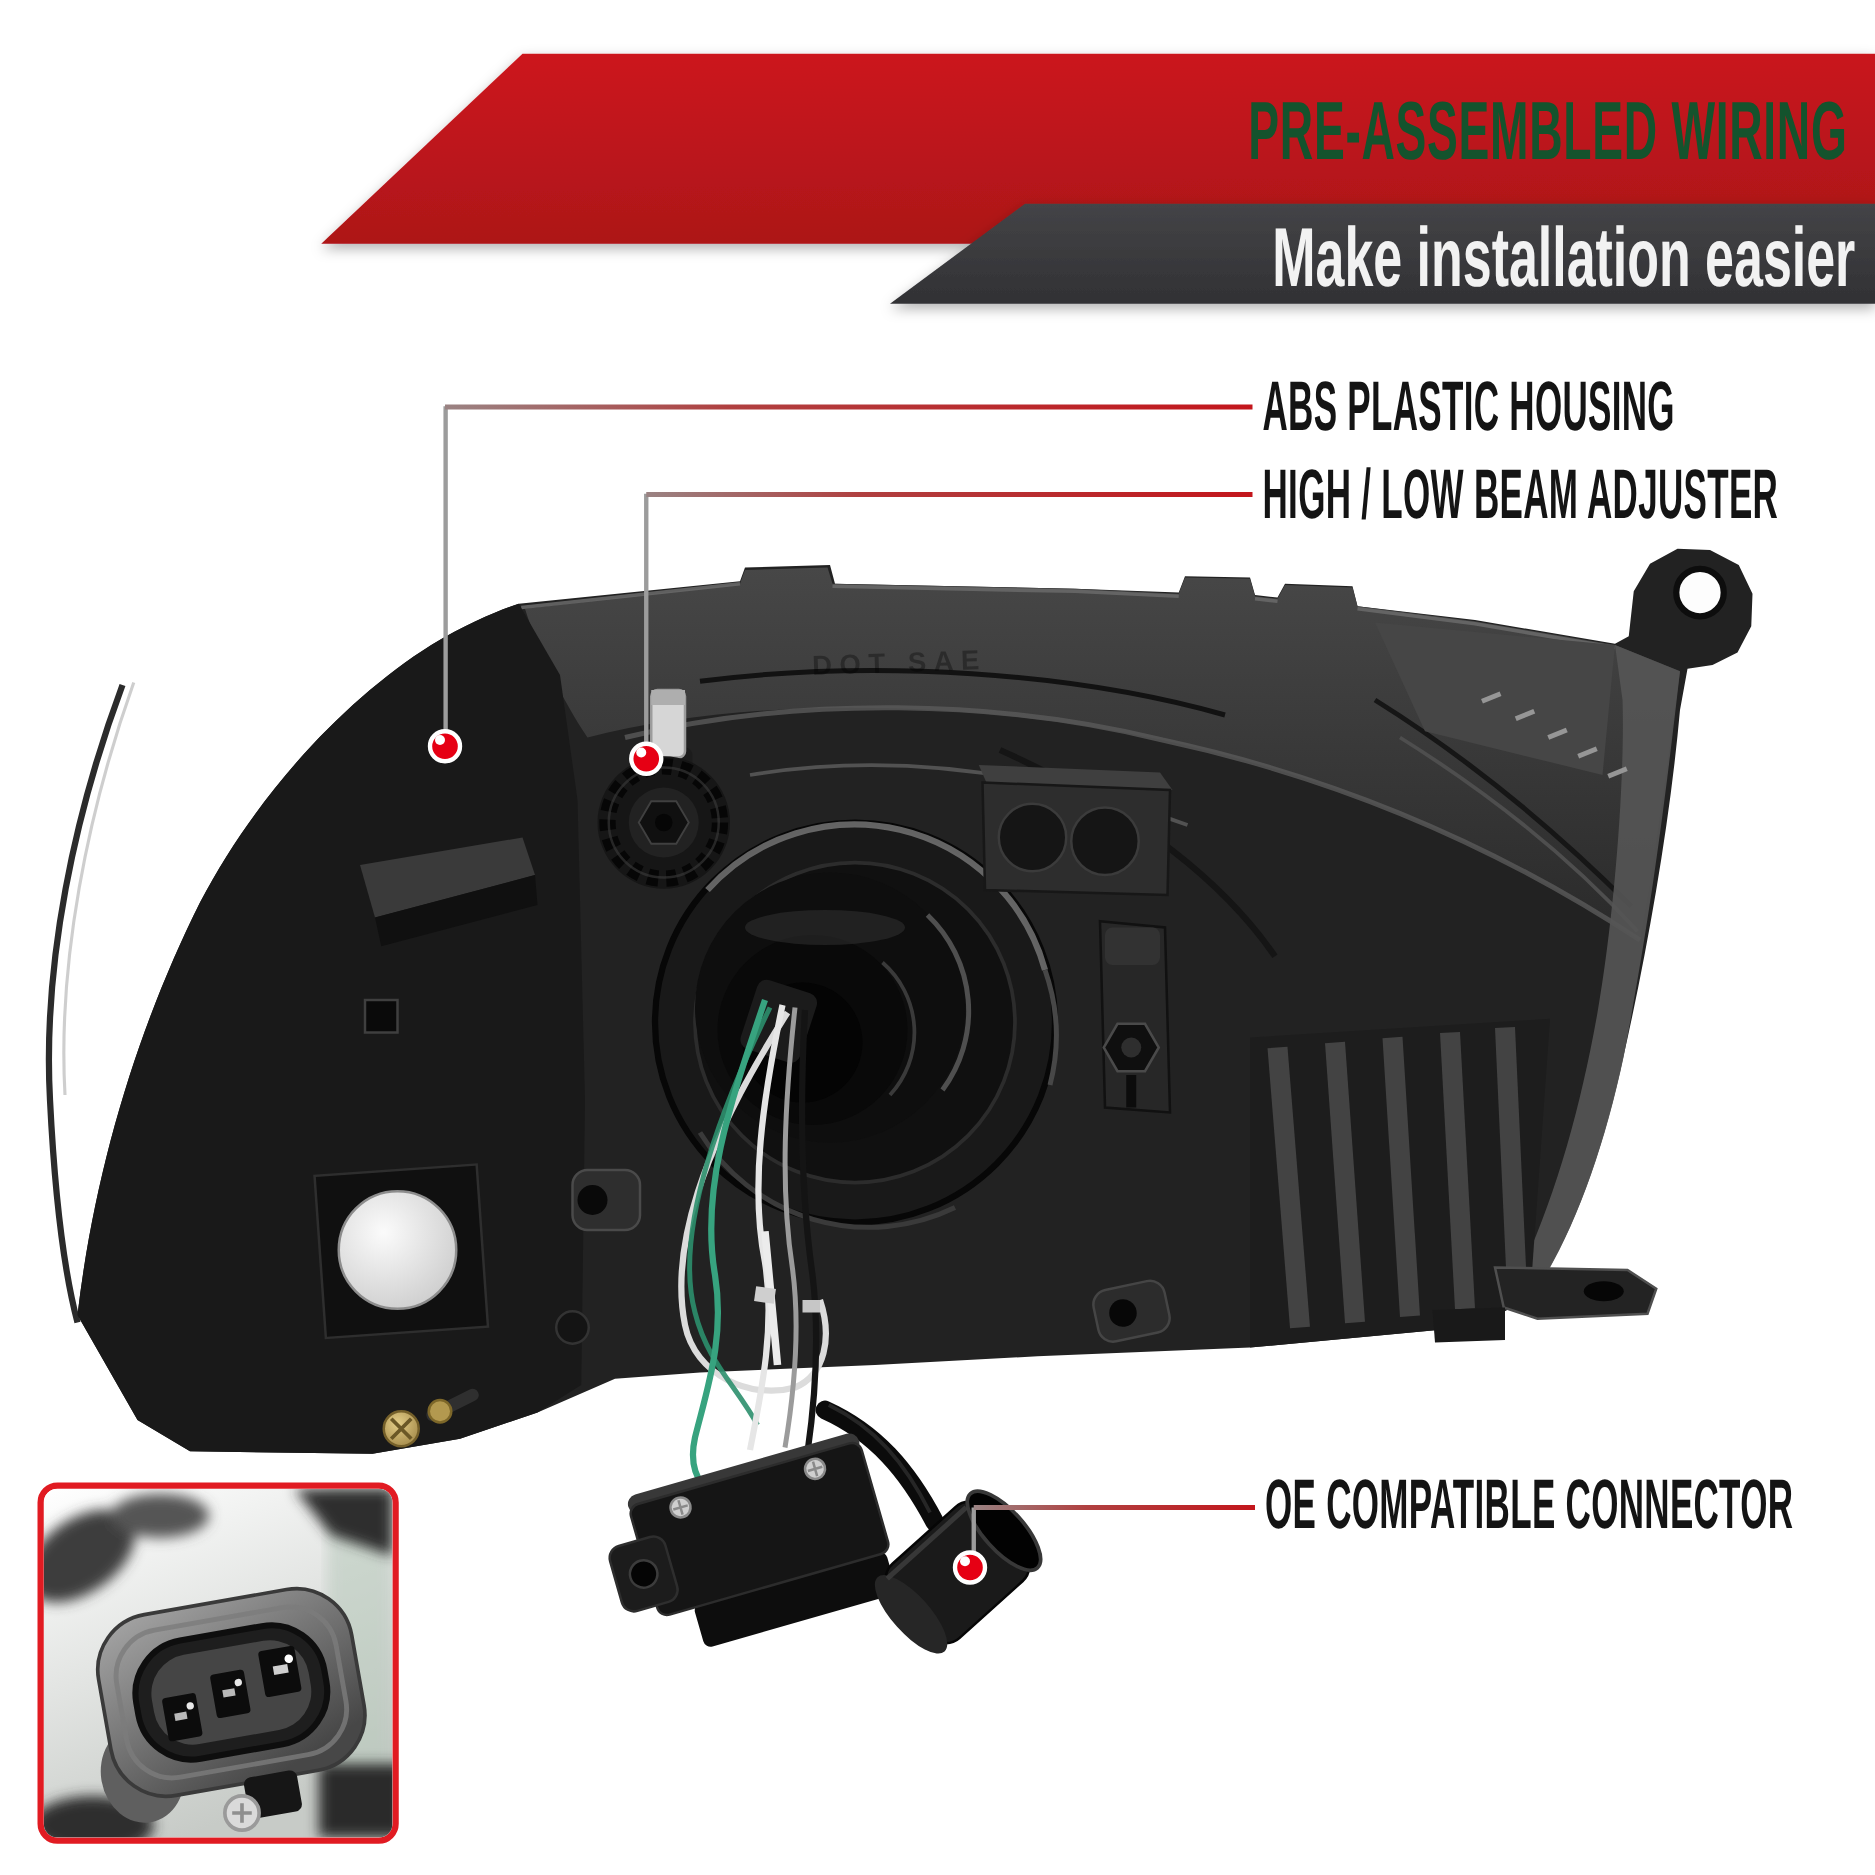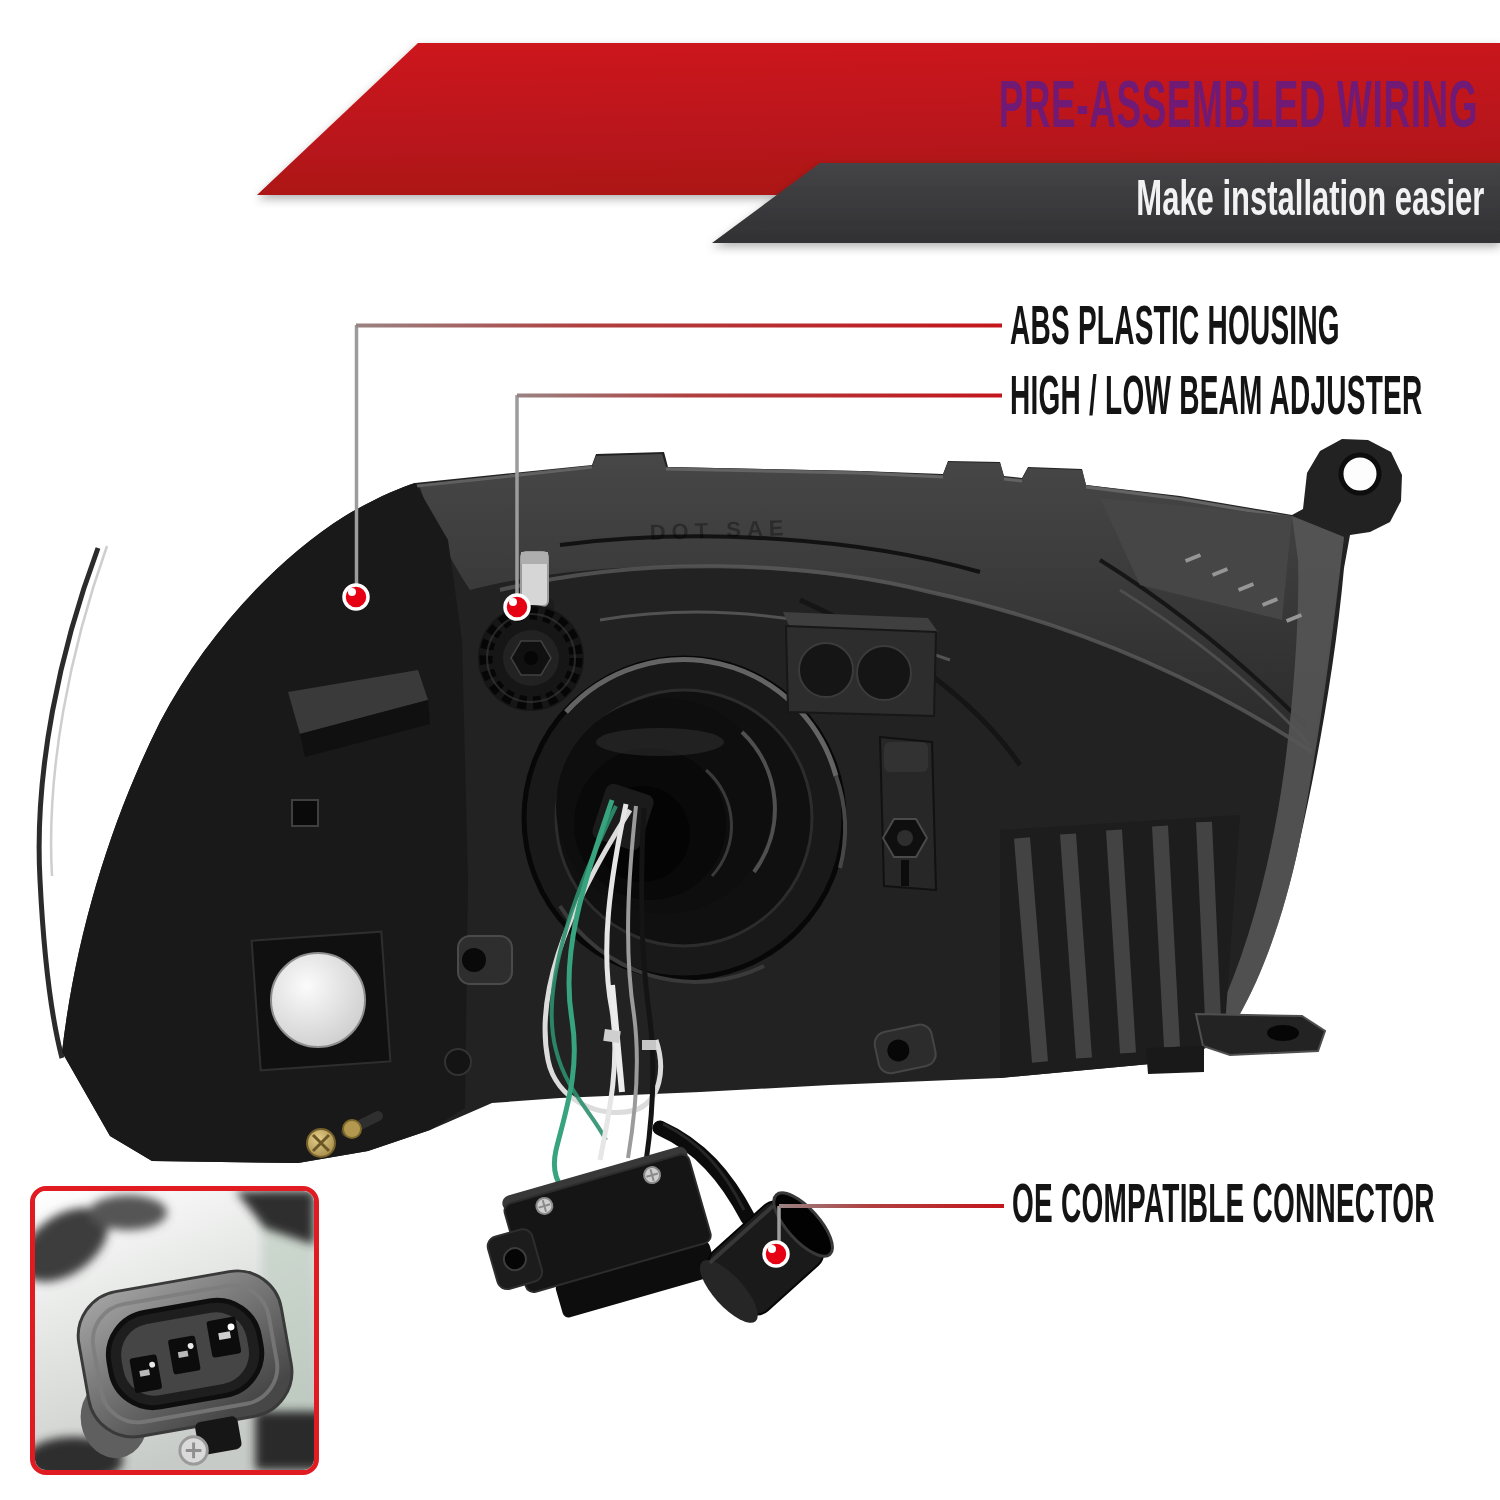--- a/index.html
+++ b/index.html
@@ -2,24 +2,24 @@
 <html><head>
 <meta charset="utf-8">
 <style>
   html,body{margin:0;padding:0;background:#ffffff;}
   .stage{position:relative;width:1500px;height:1500px;background:#ffffff;overflow:hidden;
          font-family:"Liberation Sans",sans-serif;}
   .art,.banners{position:absolute;left:0;top:0;}
   .txt{position:absolute;white-space:nowrap;line-height:1;}
   .cond{display:inline-block;transform-origin:left center;}
   .cond-r{display:inline-block;transform-origin:right center;}
-  .banner-title{top:71px;right:22px;font-size:66px;font-weight:700;color:#701a75;
+  .banner-title{top:71px;right:22px;font-size:66px;font-weight:700;color:#14532d;
                 text-align:right;letter-spacing:1px;}
   .banner-title .cond-r{transform:scaleX(0.56);}
-  .banner-sub{top:173px;right:16px;font-size:50px;font-weight:700;color:#f2f2f2;text-align:right;}
+  .banner-sub{top:173px;right:16px;font-size:67px;font-weight:700;color:#f2f2f2;text-align:right;}
   .banner-sub .cond-r{transform:scaleX(0.62);}
   .callout-label{font-size:56px;font-weight:700;color:#141414;letter-spacing:0.5px;}
   .callout-label .cond{transform:scaleX(0.5);}
   .label-abs{left:1010px;top:297px;}
   .label-beam{left:1010px;top:367px;}
   .label-oe{left:1012px;top:1175px;}
   .inset{position:absolute;left:30px;top:1186px;width:289px;height:289px;box-sizing:border-box;
          border:5px solid #e11b22;border-radius:16px;overflow:hidden;background:#ffffff;}
   .inset svg{display:block;width:100%;height:100%;}
 </style>

